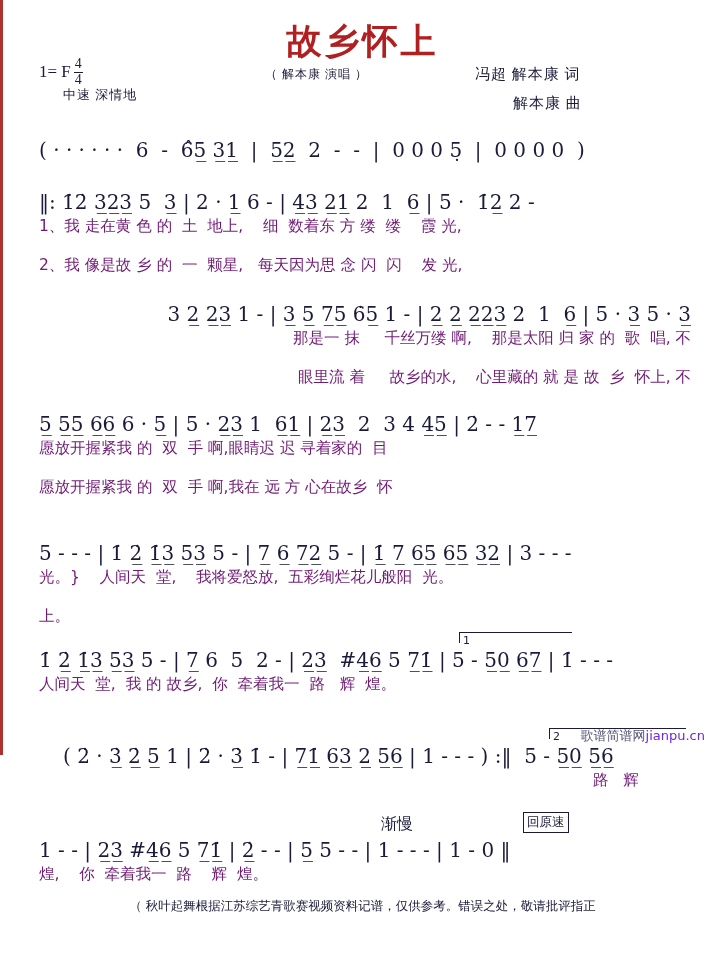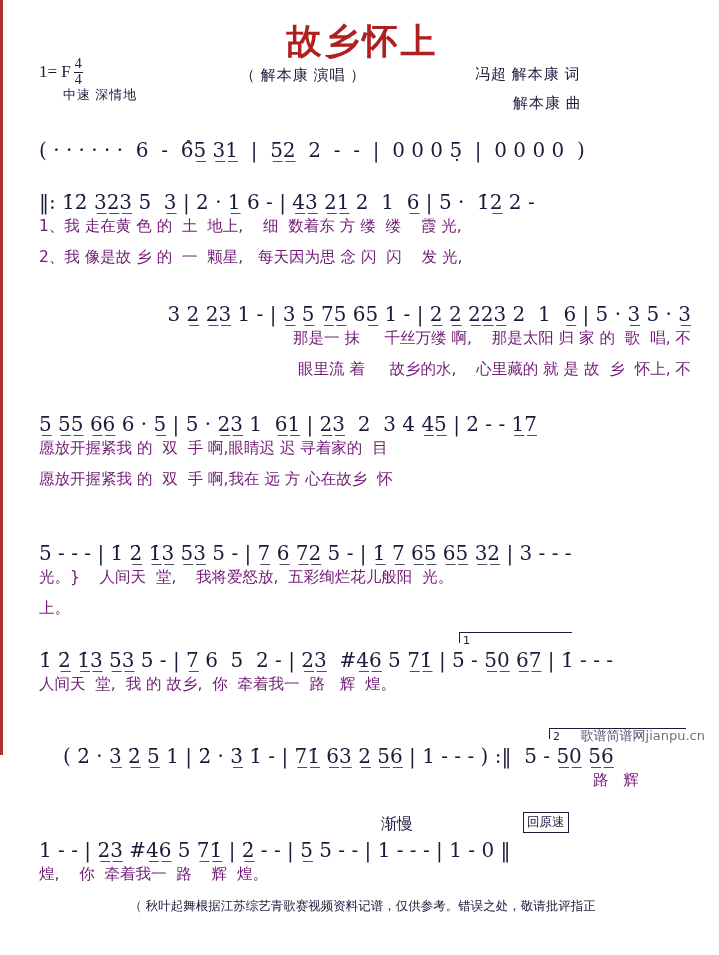--- a/index.html
+++ b/index.html
@@ -67,23 +67,23 @@
   .tempo {
     position: absolute;
     left: 36px;
     top: 86px;
     font-size: 13px;
     letter-spacing: 1px;
     margin-left: 24px;
   }
   .singer {
     position: absolute;
-    left: 237px;
+    left: 262px;
     top: 66px;
-    font-size: 15px;
+    font-size: 12px;
     letter-spacing: 1px;
     text-align: center;
   }
   .credits {
     position: absolute;
     right: 24px;
     top: 60px;
     width: 220px;
     text-align: left;
     font-size: 15px;
@@ -106,41 +106,41 @@
     line-height: 1.25;
   }
   .lyrics {
     font-size: 15.5px;
     font-family: "DejaVu Sans", sans-serif;
     white-space: pre;
     letter-spacing: 0px;
     line-height: 1.5;
     color: #701a75;
   }
-  .lyrics-2 { margin-top: 8px; }
+  .lyrics-2 { margin-top: 16px; }
 
   .footnote {
     position: absolute;
     left: 0;
     top: 898px;
     width: 719px;
     text-align: center;
     font-size: 12.5px;
     font-family: "DejaVu Sans", sans-serif;
     letter-spacing: 0px;
   }
   .watermark {
     position: absolute;
     right: 14px;
     bottom: 10px;
     font-size: 13px;
     font-family: "DejaVu Sans", sans-serif;
     color: #555577;
   }
-  .watermark .site { color: #737373; }
+  .watermark .site { color: #6d28d9; }
   .repeat-marker {
     position: absolute;
     font-size: 11px;
     font-family: "DejaVu Sans", sans-serif;
   }
   .bracket {
     position: absolute;
     border-top: 1.4px solid #1a1a3a;
     border-left: 1.4px solid #1a1a3a;
     height: 10px;

